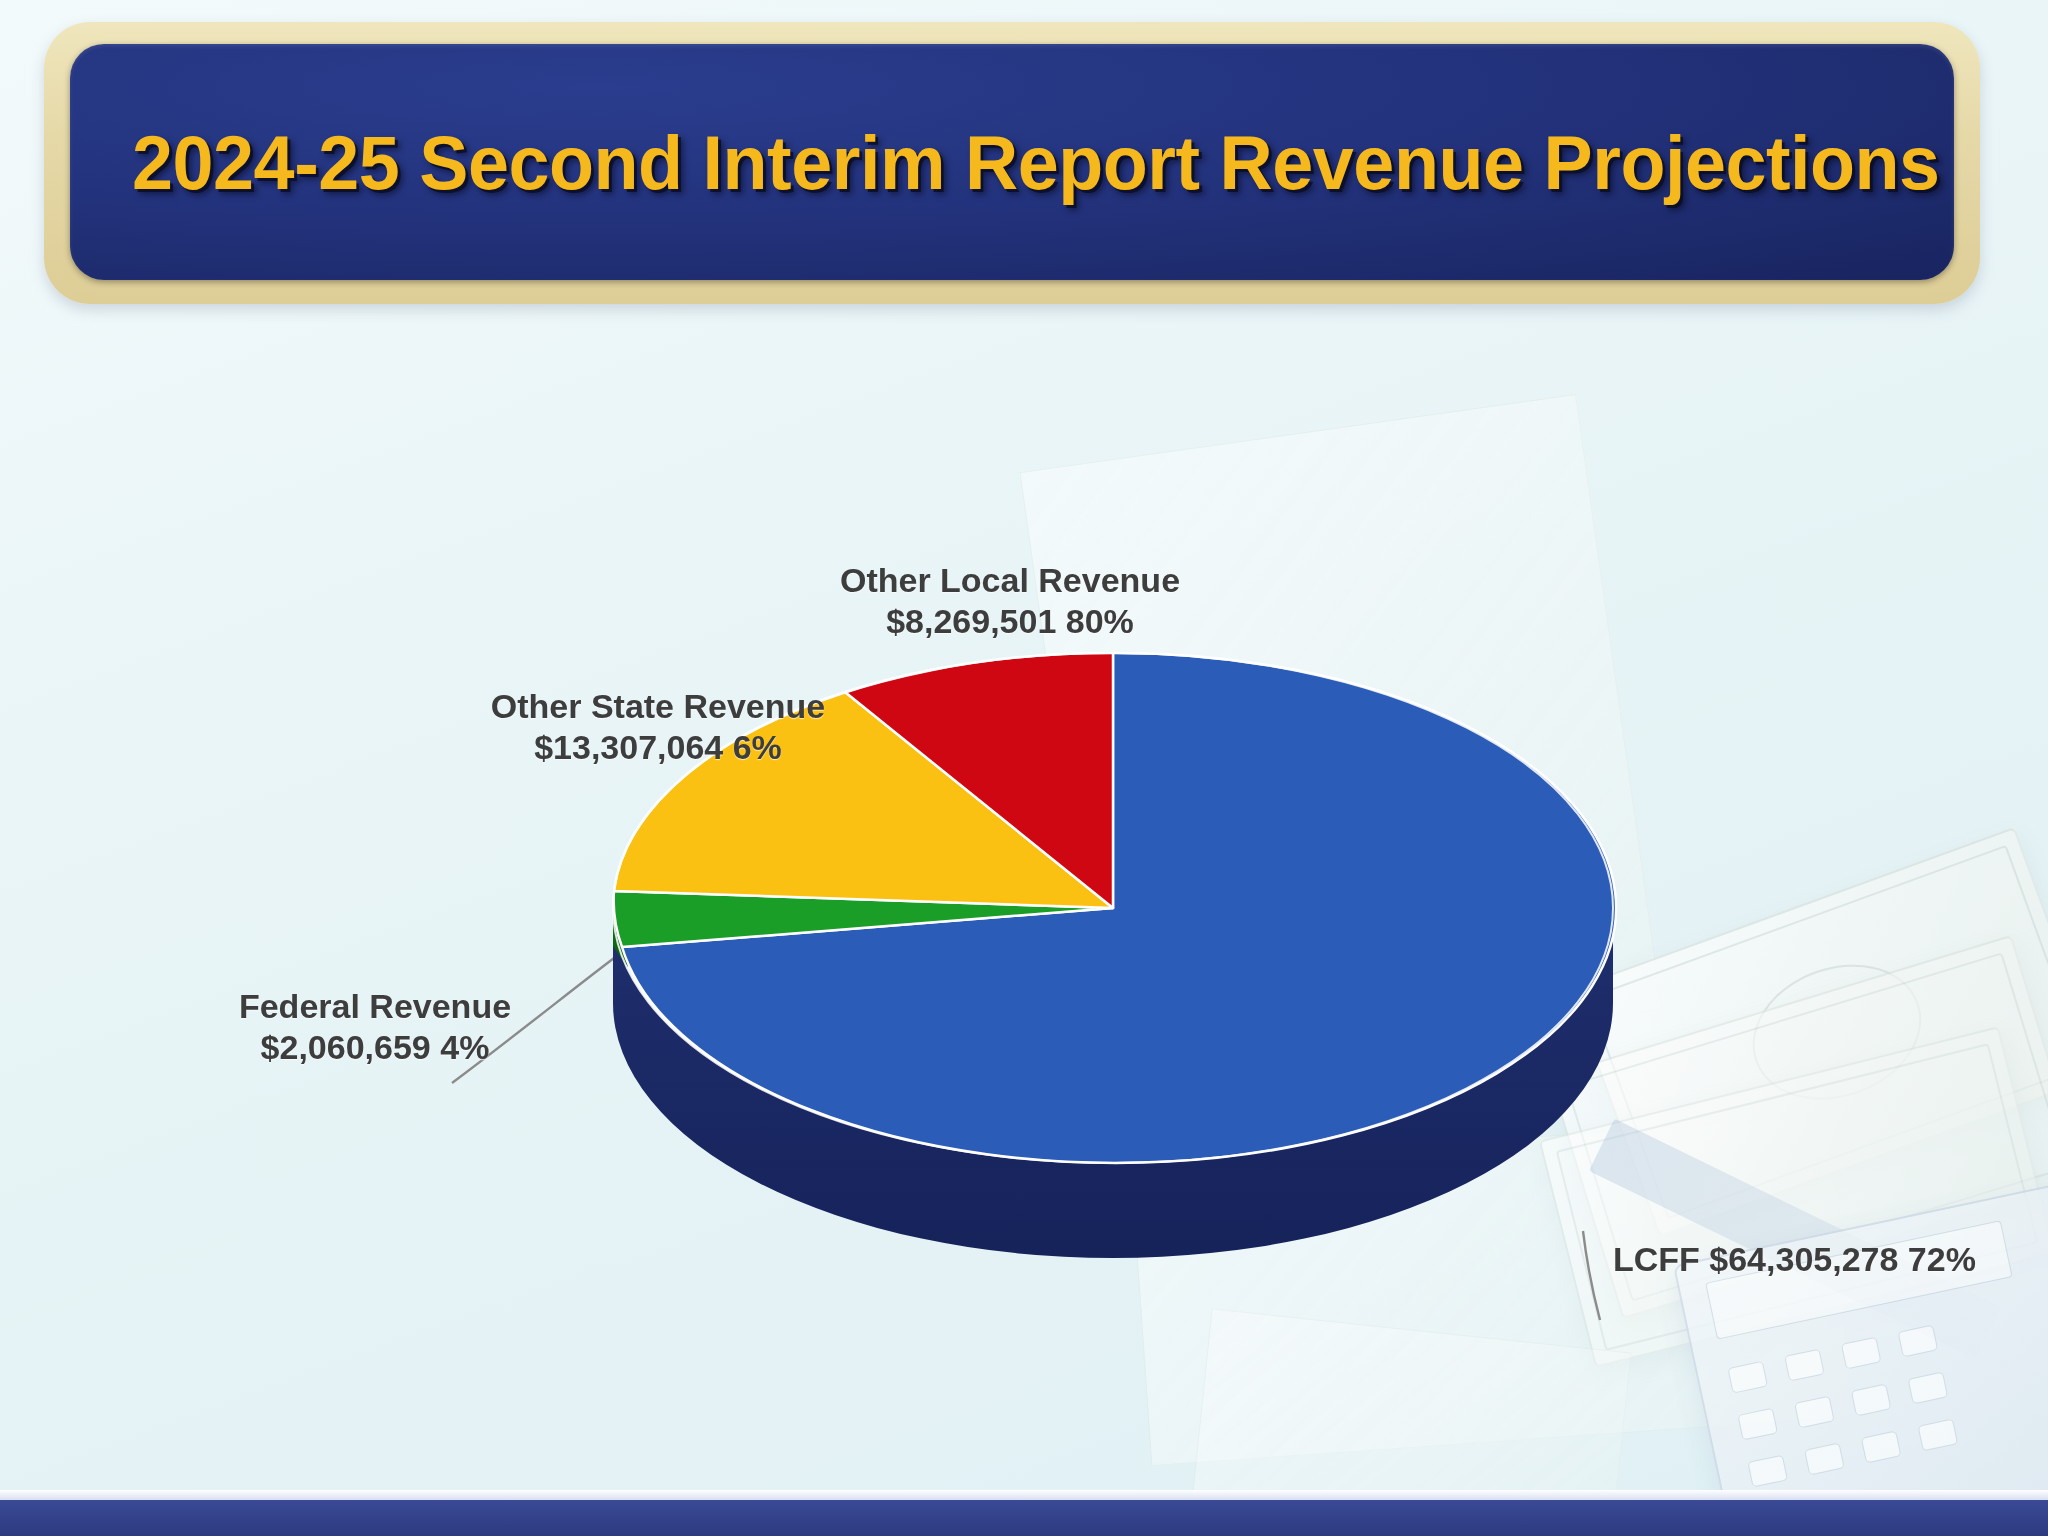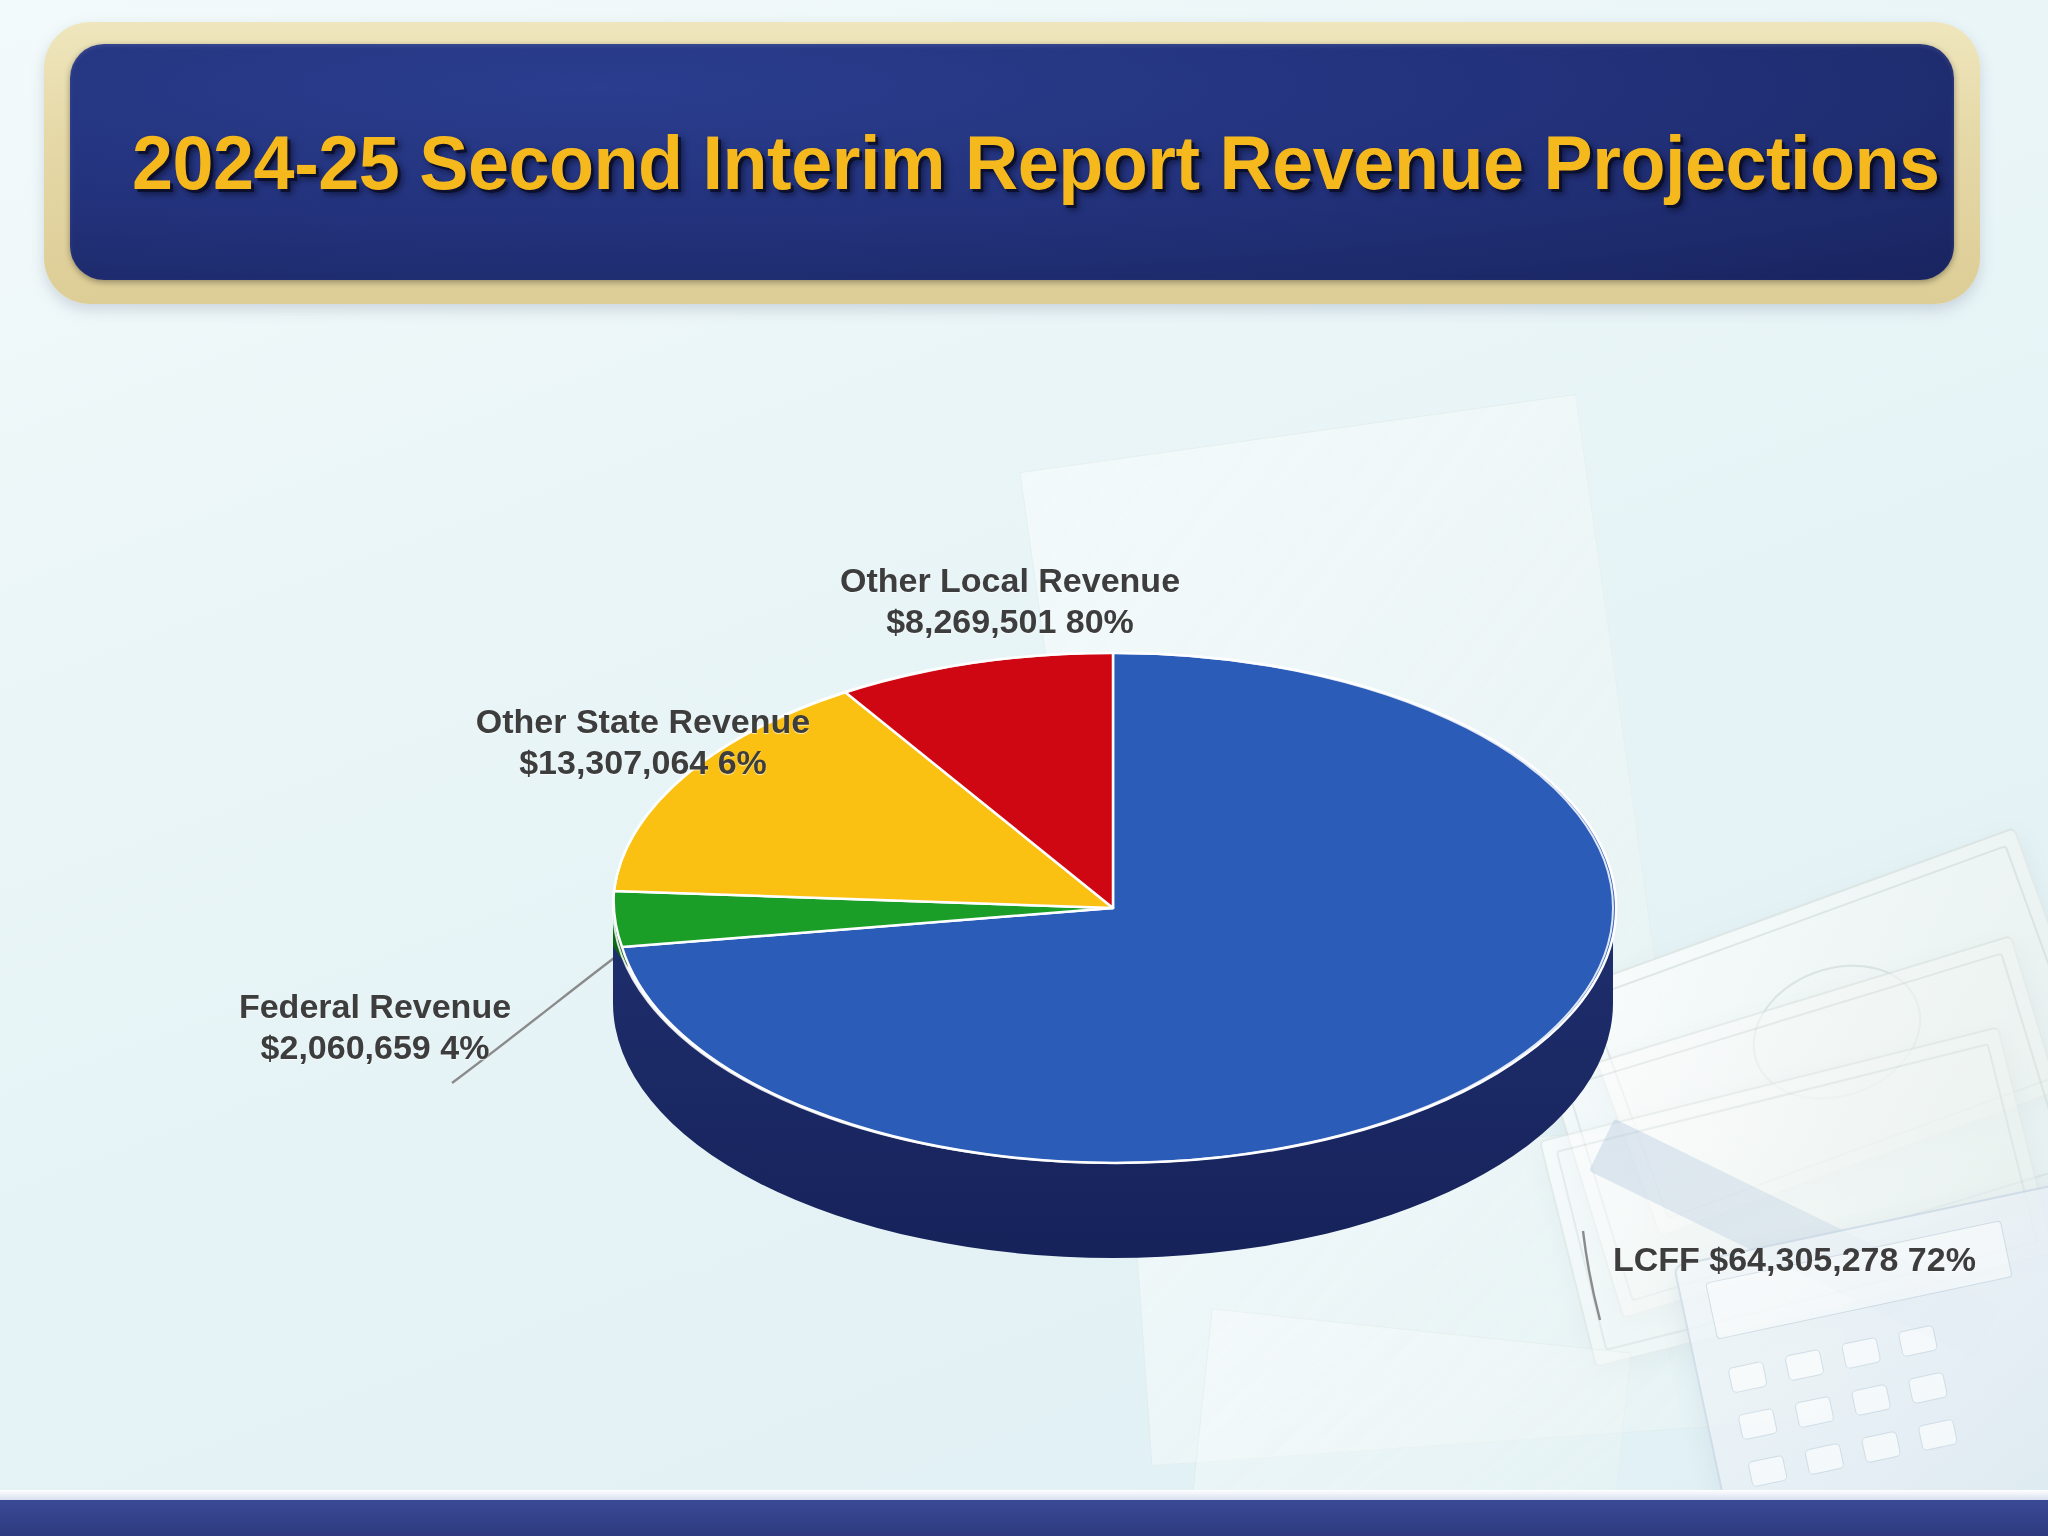--- a/index.html
+++ b/index.html
@@ -281,21 +281,21 @@
       </g>
 
       <ellipse cx="1113" cy="908" rx="500" ry="255" fill="none" stroke="#ffffff" stroke-width="2" opacity="0.85"></ellipse>
     </svg>
 
     <div class="pie-label" id="label-other-local" style="left:800px; top:560px; width:420px;">
       <span class="l1">Other Local Revenue</span>
       <span class="l2">$8,269,501  80%</span>
     </div>
 
-    <div class="pie-label" id="label-other-state" style="left:423px; top:686px; width:440px;margin-top:15px;">
+    <div class="pie-label" id="label-other-state" style="left:438px; top:686px; width:440px;">
       <span class="l1">Other State Revenue</span>
       <span class="l2">$13,307,064  6%</span>
     </div>
 
     <div class="pie-label" id="label-federal" style="left:200px; top:986px; width:350px;">
       <span class="l1">Federal Revenue</span>
       <span class="l2">$2,060,659  4%</span>
     </div>
 
     <div class="pie-label" id="label-lcff" style="left:1613px; top:1215px;">

